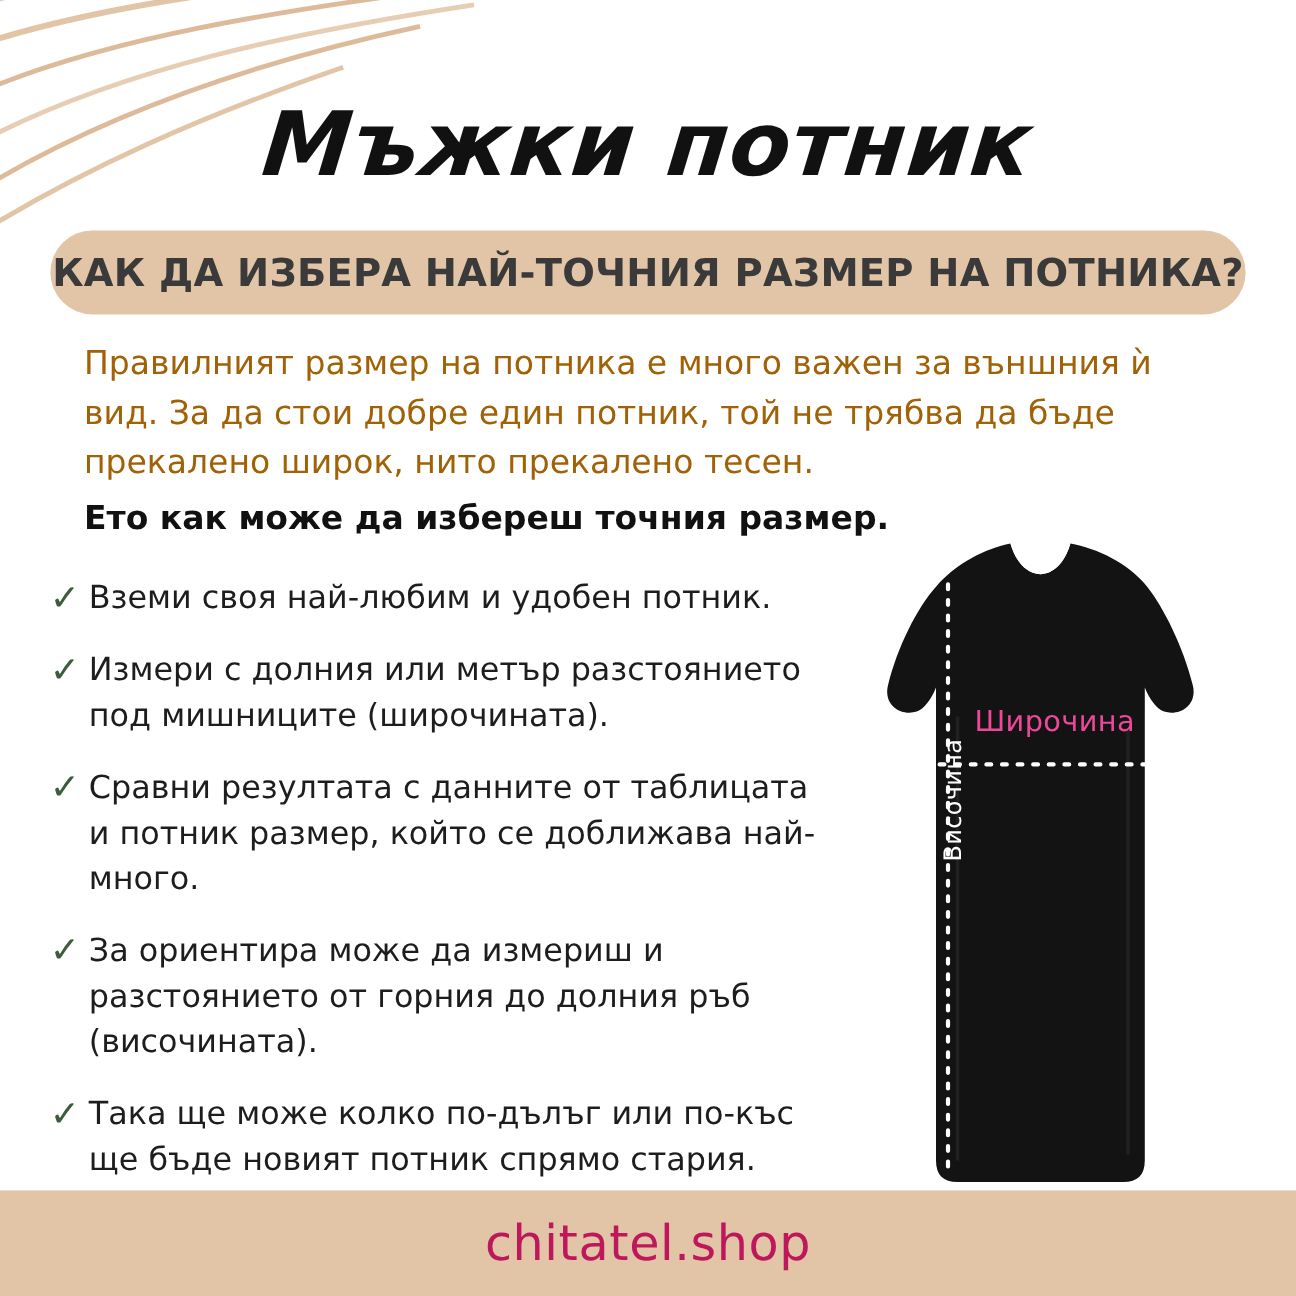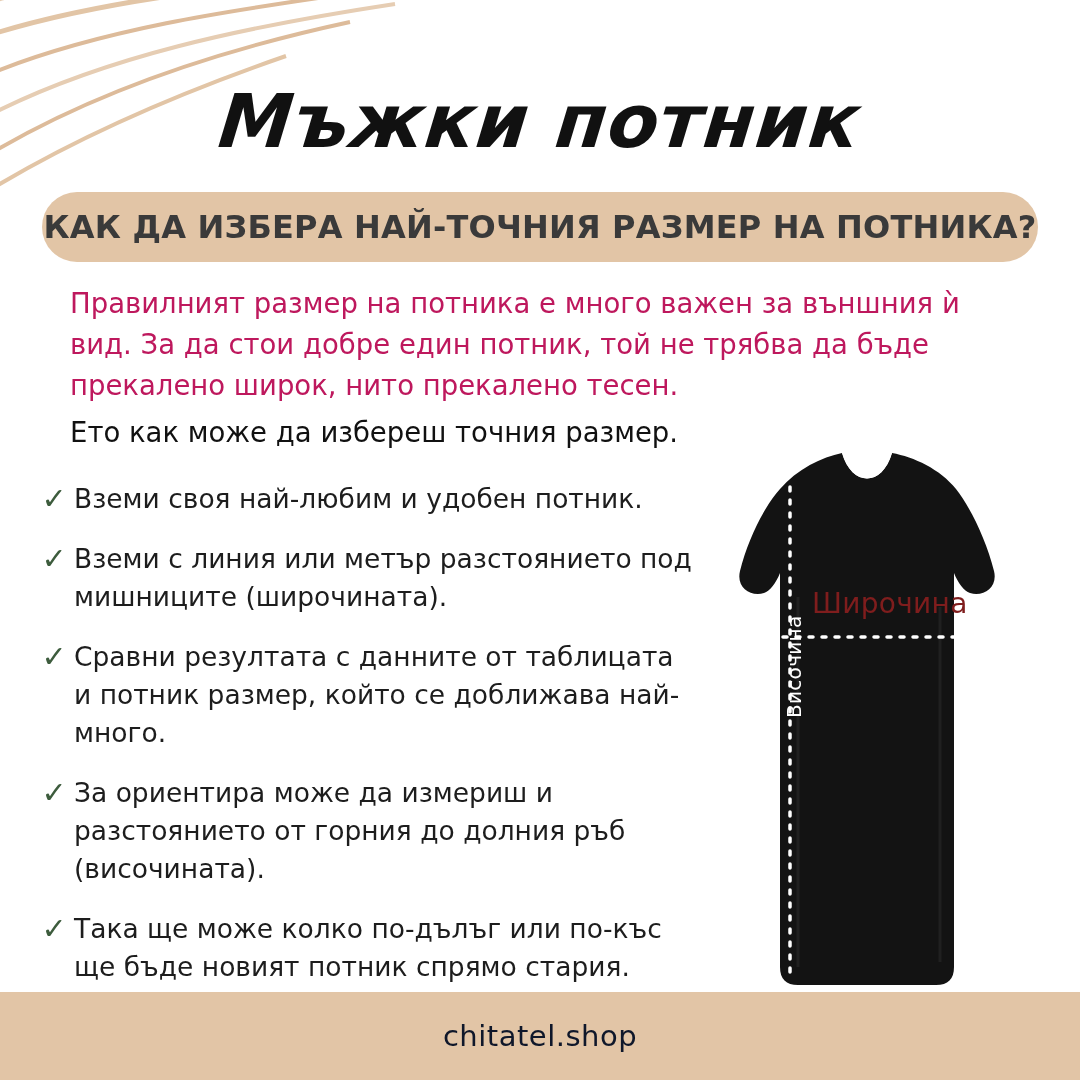--- a/index.html
+++ b/index.html
@@ -67,30 +67,30 @@
   }
 
   
   .intro {
     position: absolute;
     top: 283px;
     left: 70px;
     width: 900px;
     font-size: 27.5px;
     line-height: 41px;
-    color: #be185d;
+    color: #a16207;
   }
   .intro-bold {
     position: absolute;
     top: 412px;
     left: 70px;
     width: 900px;
     font-size: 27.5px;
     line-height: 41px;
-    font-weight: 400;
+    font-weight: 700;
     color: #111111;
   }
 
   
   .checklist {
     position: absolute;
     top: 480px;
     left: 34px;
     width: 660px;
   }
@@ -122,22 +122,22 @@
     height: 545px;
   }
   .tank {
     position: absolute;
     inset: 0;
   }
   .label-width {
     position: absolute;
     top: 587px;
     left: 812px;
-    font-size: 28px;
-    color: #7f1d1d;
+    font-size: 24px;
+    color: #ec4899;
     letter-spacing: 0.3px;
   }
   .label-height {
     position: absolute;
     top: 718px;
     left: 782px;
     font-size: 20px;
     color: #ffffff;
     letter-spacing: 0.3px;
     transform: rotate(-90deg);
@@ -150,22 +150,22 @@
     left: 0;
     bottom: 0;
     width: 1080px;
     height: 88px;
     background: #e2c5a6;
     display: flex;
     align-items: center;
     justify-content: center;
   }
   .footer-text {
-    font-size: 29px;
-    color: #0f172a;
+    font-size: 41px;
+    color: #be185d;
     letter-spacing: 0.5px;
   }
 </style>
 </head>
 <body>
 
 <div class="page">
 
   <svg class="corner-deco" viewBox="0 0 620 210">
     <path d="M-20 38 C 120 -8, 300 -20, 470 -34" fill="none" stroke="#e2c5a6" stroke-width="5"></path>
@@ -185,21 +185,21 @@
   <p class="intro">Правилният размер на потника е много важен за външния ѝ вид. За да стои добре един потник, той не трябва да бъде прекалено широк, нито прекалено тесен.</p>
   <p class="intro-bold">Ето как може да избереш точния размер.</p>
 
   <div class="checklist">
     <div class="check-item">
       <span class="check-mark">✓</span>
       <span class="check-text">Вземи своя най-любим и удобен потник.</span>
     </div>
     <div class="check-item">
       <span class="check-mark">✓</span>
-      <span class="check-text">Вземи с линия или метър разстоянието под мишниците (широчината).</span>
+      <span class="check-text">Измери с долния или метър разстоянието под мишниците (широчината).</span>
     </div>
     <div class="check-item">
       <span class="check-mark">✓</span>
       <span class="check-text">Сравни резултата с данните от таблицата и потник размер, който се доближава най-много.</span>
     </div>
     <div class="check-item">
       <span class="check-mark">✓</span>
       <span class="check-text">За ориентира може да измериш и разстоянието от горния до долния ръб (височината).</span>
     </div>
     <div class="check-item">

